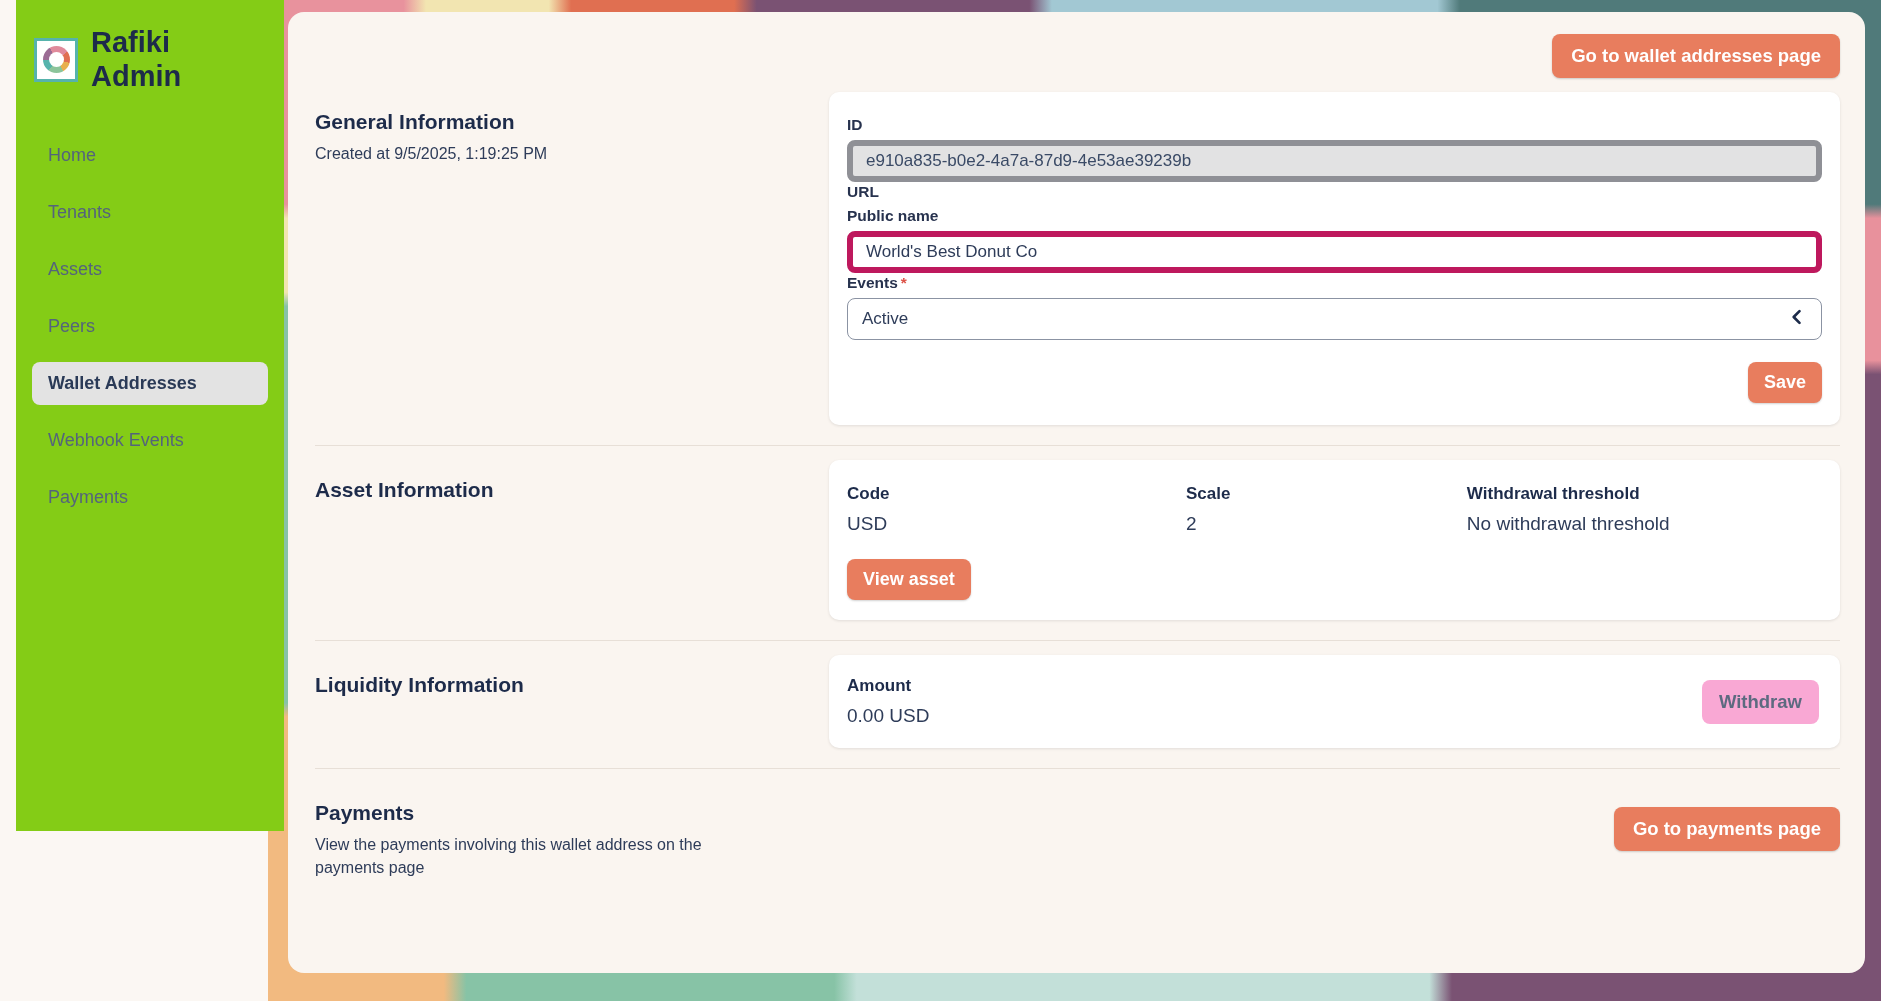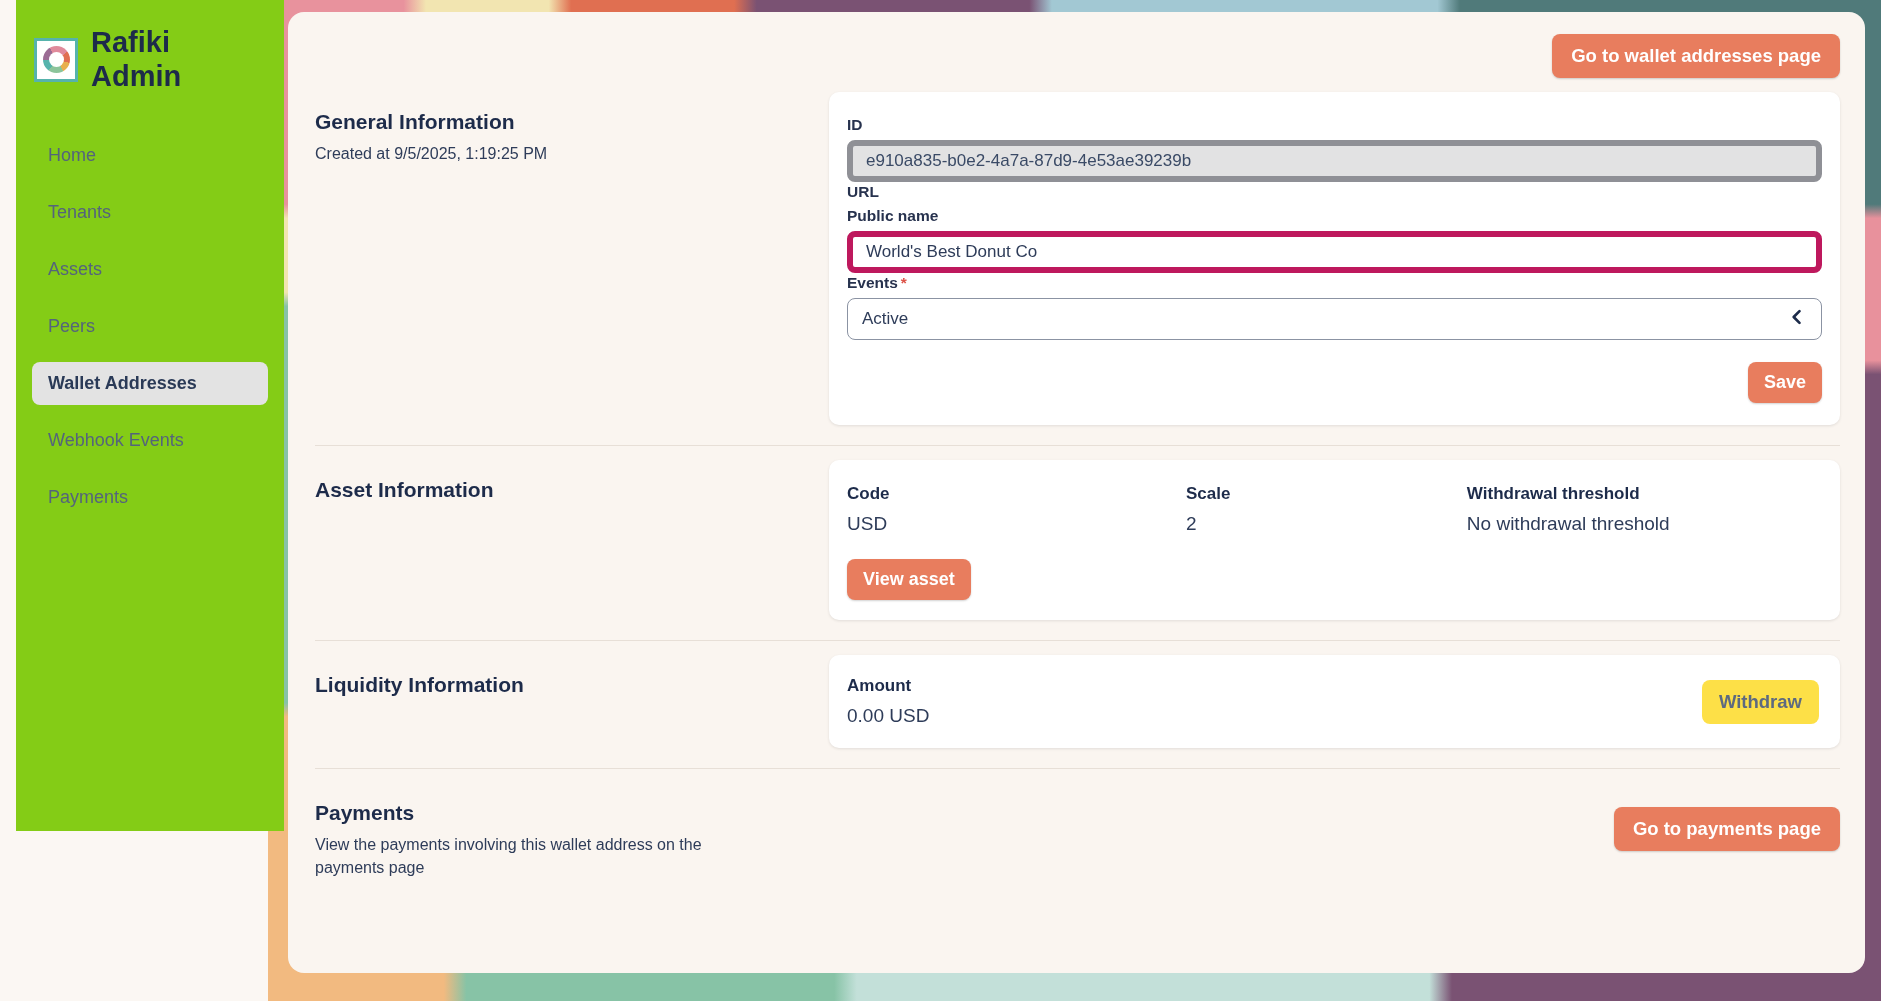--- a/index.html
+++ b/index.html
@@ -30,21 +30,21 @@
   .art-left{position:absolute;left:0;top:0;bottom:0;width:46px;z-index:2;
     background:linear-gradient(180deg,#e8929d 0%,#e8929d 20.4%,#f2e5b1 21.8%,#f2e5b1 29.2%,#87c3a6 30.6%,#87c3a6 70.2%,#f2ba80 71.6%,#f2ba80 100%);}
   .art-right{position:absolute;right:0;top:0;bottom:0;width:44px;z-index:2;
     background:linear-gradient(180deg,#507a7a 0%,#507a7a 20.4%,#e8919c 21.8%,#e8919c 36%,#7a5273 37.4%,#7a5273 100%);}
 
   
   .panel{position:absolute;left:20px;top:12px;right:16px;bottom:28px;background:#faf5f0;border-radius:16px;z-index:3;overflow:hidden;}
   .panel-header{display:flex;justify-content:flex-end;padding:22px 25px 14px;}
   .btn{border:none;border-radius:8px;font-family:inherit;font-weight:700;cursor:pointer;box-shadow:0 1px 2px rgba(0,0,0,.18);}
   .btn-orange{background:var(--accent);color:#fff;font-size:18.5px;padding:11px 19px;}
-  .btn-gray{background:#fde047;color:#5d6a80;font-size:18.5px;padding:11px 17px;box-shadow:none;}
+  .btn-gray{background:#f9a8d4;color:#5d6a80;font-size:18.5px;padding:11px 17px;box-shadow:none;}
 
   .section{display:flex;padding:0 25px 0 27px;}
   .section-info{width:514px;flex-shrink:0;padding-top:18px;padding-right:30px;}
   .section-title{font-size:21px;font-weight:700;color:var(--navy);}
   .section-sub{font-size:16px;color:var(--text);margin-top:8px;line-height:1.45;}
   .card{flex:1;background:#fff;border-radius:10px;box-shadow:0 1px 3px rgba(0,0,0,.10);}
   .divider{height:1px;background:#e7dfd7;margin:20px 25px 14px 27px;}
 
   
   .card-form{padding:24px 18px 22px;}

